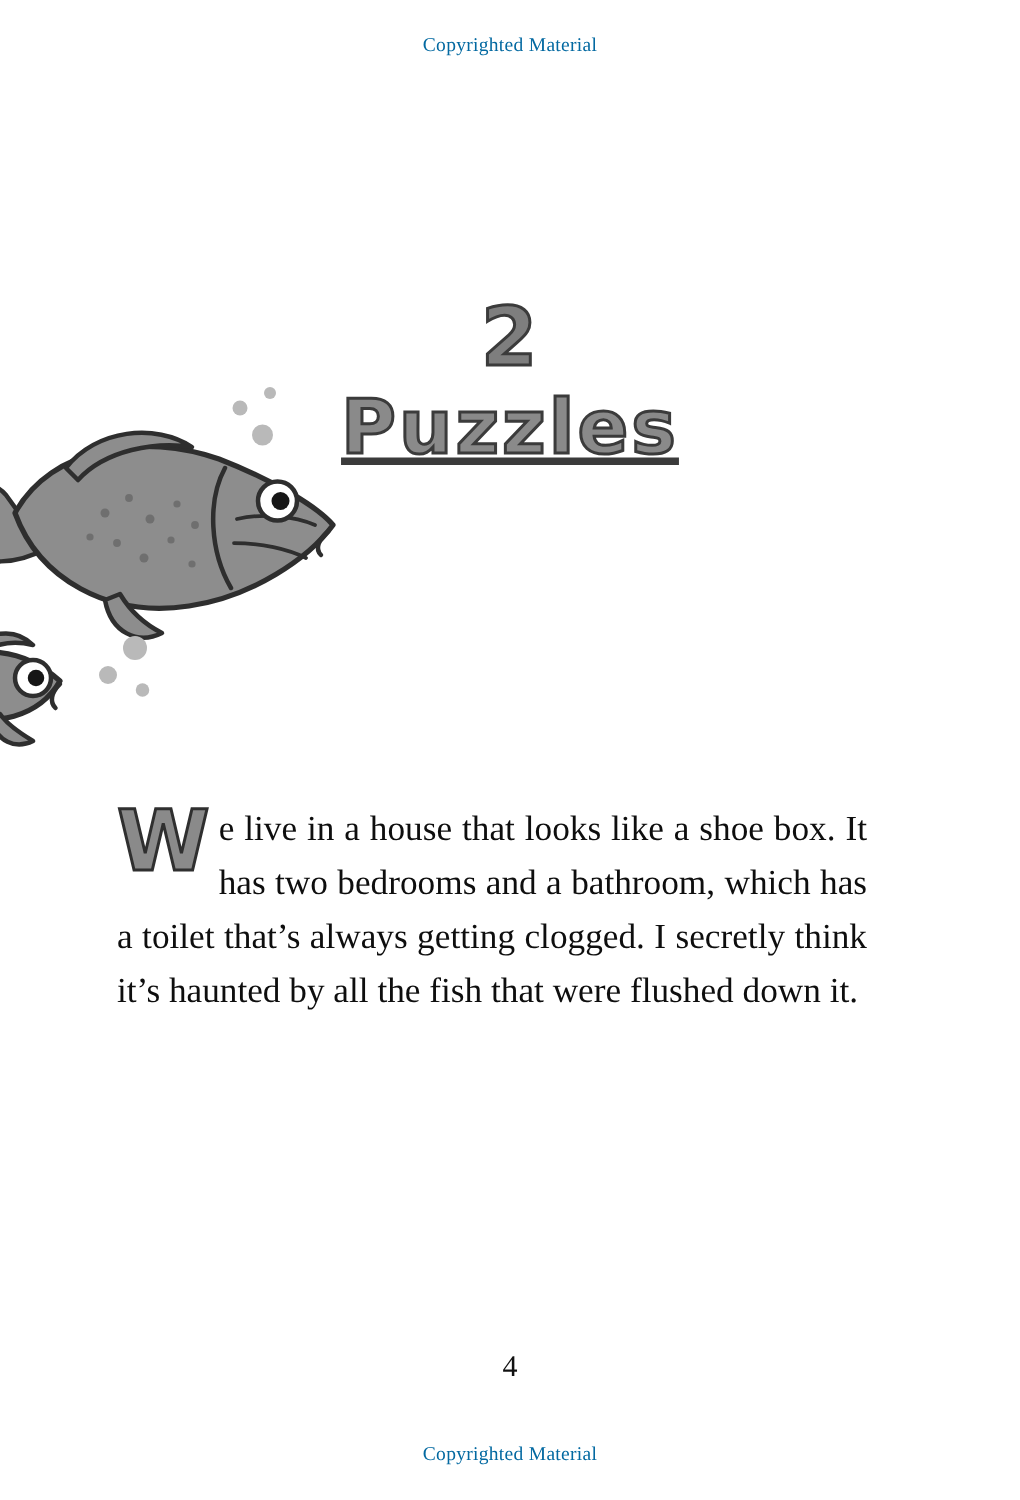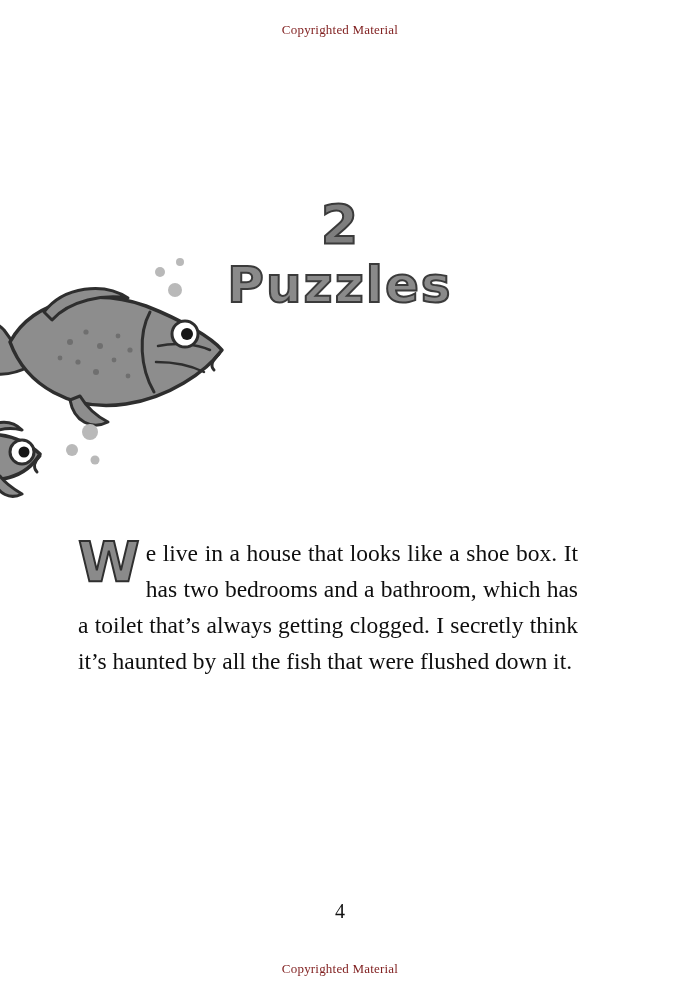--- a/index.html
+++ b/index.html
@@ -23,21 +23,21 @@
     box-sizing: border-box;
   }
 
   .watermark {
     position: absolute;
     left: 0;
     width: 680px;
     text-align: center;
     font-family: "Liberation Serif", serif;
     font-size: 13px;
-    color: #7f1d1d;
+    color: #0369a1;
     letter-spacing: 0.2px;
   }
   .watermark-top { top: 22px; }
   .watermark-bottom { top: 961px; }
 
   
   .chapter-head {
     position: absolute;
     left: 0;
     top: 198px;
@@ -56,20 +56,21 @@
   }
   .chapter-title {
     margin-top: 8px;
     font-family: "DejaVu Sans", sans-serif;
     font-weight: bold;
     font-size: 50px;
     line-height: 1;
     color: #8a8a8a;
     -webkit-text-stroke: 2px #3b3b3b;
     letter-spacing: 2px;
+    text-decoration: underline;
   }
 
   
   .art {
     position: absolute;
     left: 0;
     top: 250px;
     width: 260px;
     height: 290px;
   }

